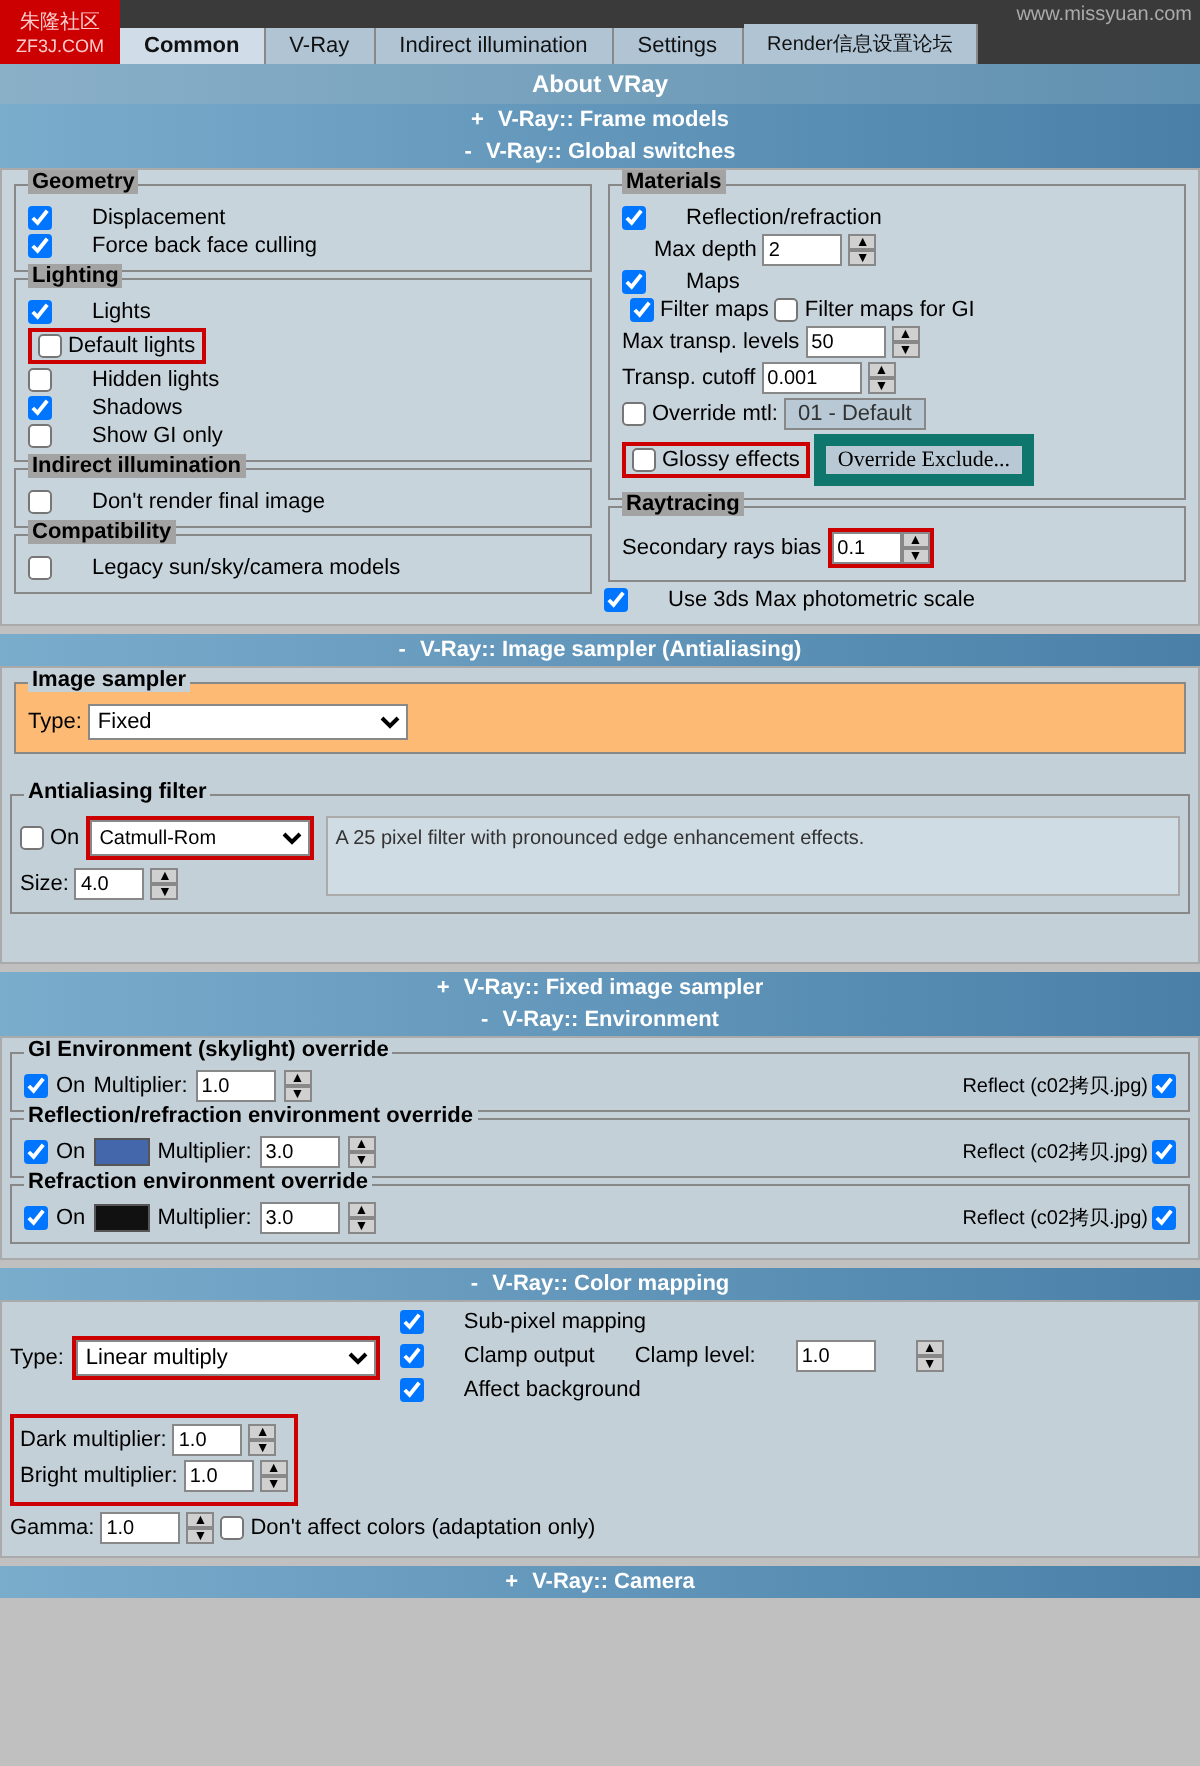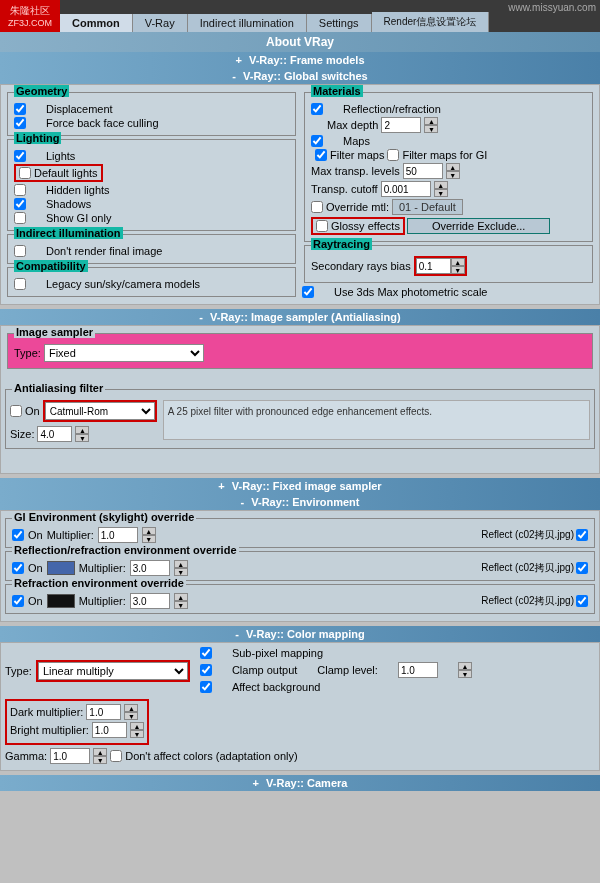--- a/index.html
+++ b/index.html
@@ -41,21 +41,21 @@
       border: 1px solid #888;
       padding: 4px 6px 4px 6px;
       margin: 3px 2px;
       position: relative;
       background: #c8d4dc;
     }
     .group-box-title {
       position: absolute;
       top: -8px;
       left: 6px;
-      background: #14b8a6;
+      background: #a3a3a3;
       padding: 0 2px;
       font-size: 11px;
       font-weight: bold;
     }
     .group-content {
       margin-top: 6px;
     }
     .checkbox-row {
       display: flex;
       align-items: center;
@@ -137,24 +137,25 @@
     .override-btn {
       background: #b8c8d4;
       border: 1px solid #888;
       padding: 1px 6px;
       font-size: 11px;
       cursor: pointer;
       color: #333;
     }
     .override-exclude-btn {
       background: #b8c8d4;
-      border: 1px solid #0f766e;
-      padding: 1px 24px;
+      border: 6px solid #0f766e;
+      padding: 1px 6px;
       font-size: 11px;
       cursor: pointer;
+      font-family: Liberation Serif, serif;
     }
     .image-sampler-section {
       background: #c4d0d8;
       border: 1px solid #aaa;
       padding: 4px;
     }
     .antialiasing-box {
       border: 1px solid #888;
       padding: 4px;
       margin: 20px 0;
@@ -416,21 +417,21 @@
       </div>
     </div>
   </div>
 
   <div class="section-header" style="background: linear-gradient(to right, #7aaccc, #4a80a8); margin-top:4px;">
     <span style="margin-right:4px;">-</span>
     <span>V-Ray:: Image sampler (Antialiasing)</span>
   </div>
   <div class="image-sampler-section">
 
-    <div class="group-box" style="background:#ec4899;">
+    <div class="group-box" style="background:#fdba74;">
       <span class="group-box-title" style="background:#c4d0d8;">Image sampler</span>
       <div class="group-content">
         <div class="field-row">
           <span>Type:</span>
           <select style="width:160px;">
             <option>Fixed</option>
             <option>Adaptive DMC</option>
             <option>Adaptive subdivision</option>
           </select>
         </div>

